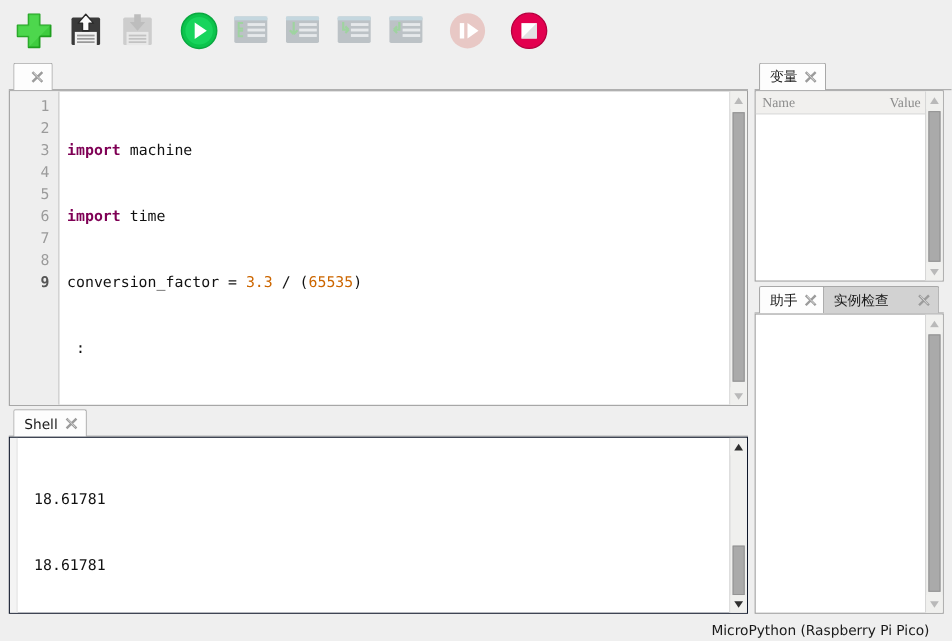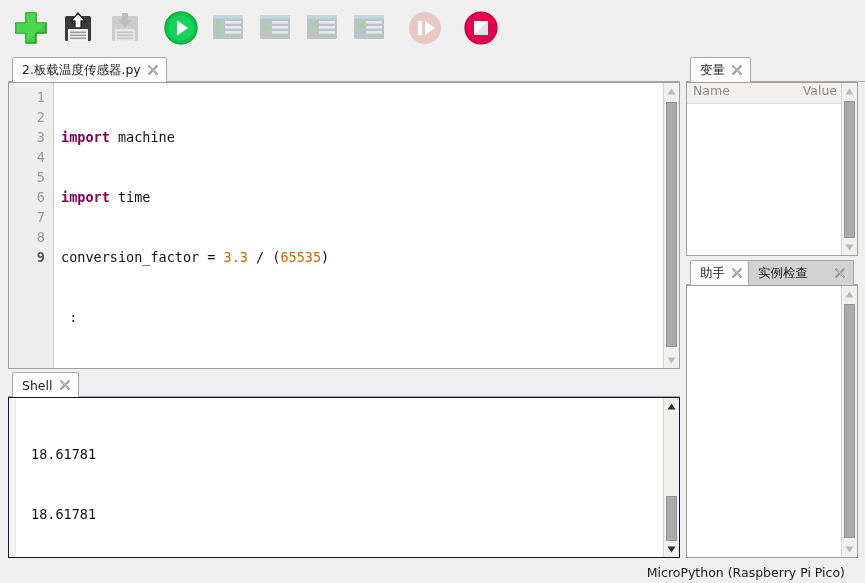--- a/index.html
+++ b/index.html
@@ -163,24 +163,25 @@
     position: absolute; left: 0; top: 25px;
     width: 172px; height: 174px;
     background: #ffffff;
     border: 1px solid #9e9e9e;
     overflow: hidden;
   }
   .col-head {
     height: 21px;
     background: #f1f0ee;
     border-bottom: 1px solid #dcdcdc;
-    display: flex; 
+    display: flex; align-items: center;
     font-size: 12.5px;
     color: #8c8c8c;
     padding: 0 4px 0 6px;
+    font-family: Liberation Serif, serif;
   }
   .col-head .c-name { flex: 1 1 auto; }
   .col-head .c-value { flex: 0 0 auto; padding-right: 16px; }
 
   #assist-pane {
     position: absolute; left: 686px; top: 260px;
     width: 172px; height: 298px;
   }
   #assist-body {
     position: absolute; left: 0; top: 25px;
@@ -323,21 +324,20 @@
           <path d="M12 26 l14 -14 v14 z" fill="#e2e2e2"></path>
         </svg>
       </span>
     </div>
   </div>
 
   <div id="editor-pane">
     <div class="tabstrip">
       <div class="tab-underline"></div>
       <div class="tab" style="left:4px;">
-        <span>2.板载温度传感器.py</span>
         <span class="xclose">
           <svg width="12" height="12" viewBox="0 0 12 12">
             <path d="M1.5 1.5 L10.5 10.5 M10.5 1.5 L1.5 10.5" stroke="#9b9b9b" stroke-width="2.2" stroke-linecap="butt"></path>
             <path d="M2.5 2 L9.5 9.5" stroke="#d6d6d6" stroke-width="0.9"></path>
           </svg>
         </span>
       </div>
     </div>
 
     <div id="editor-body">

